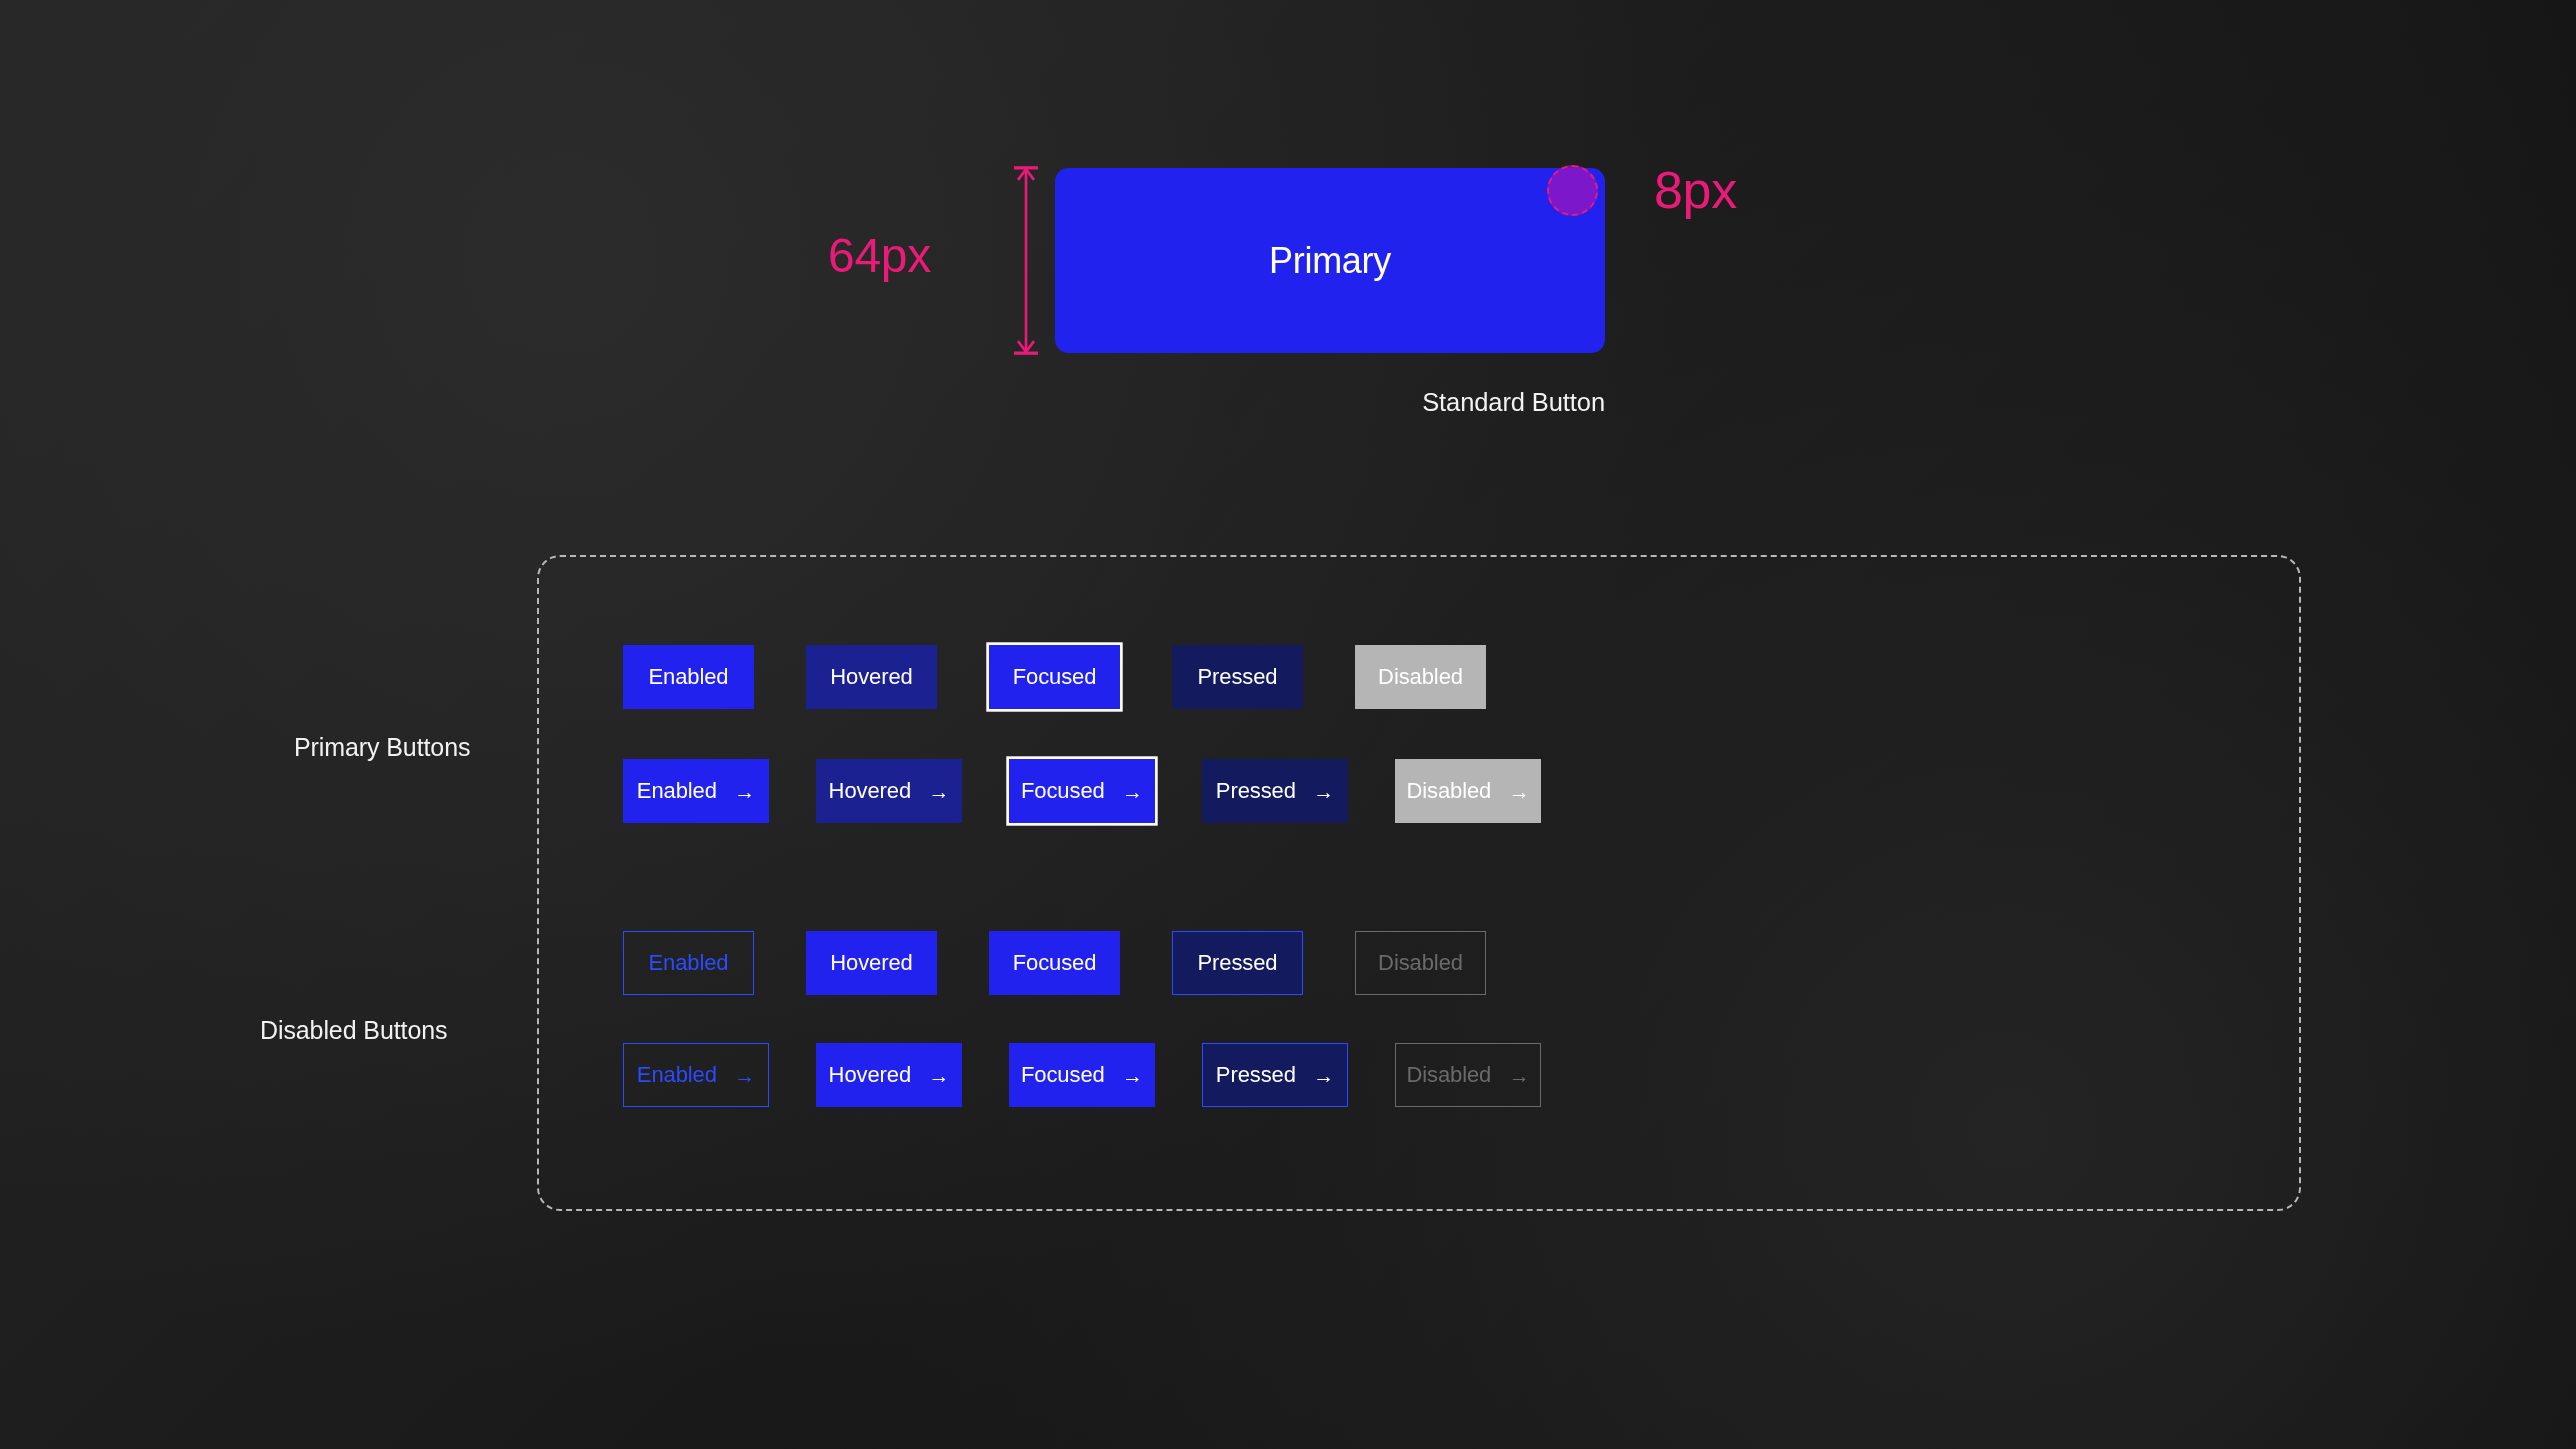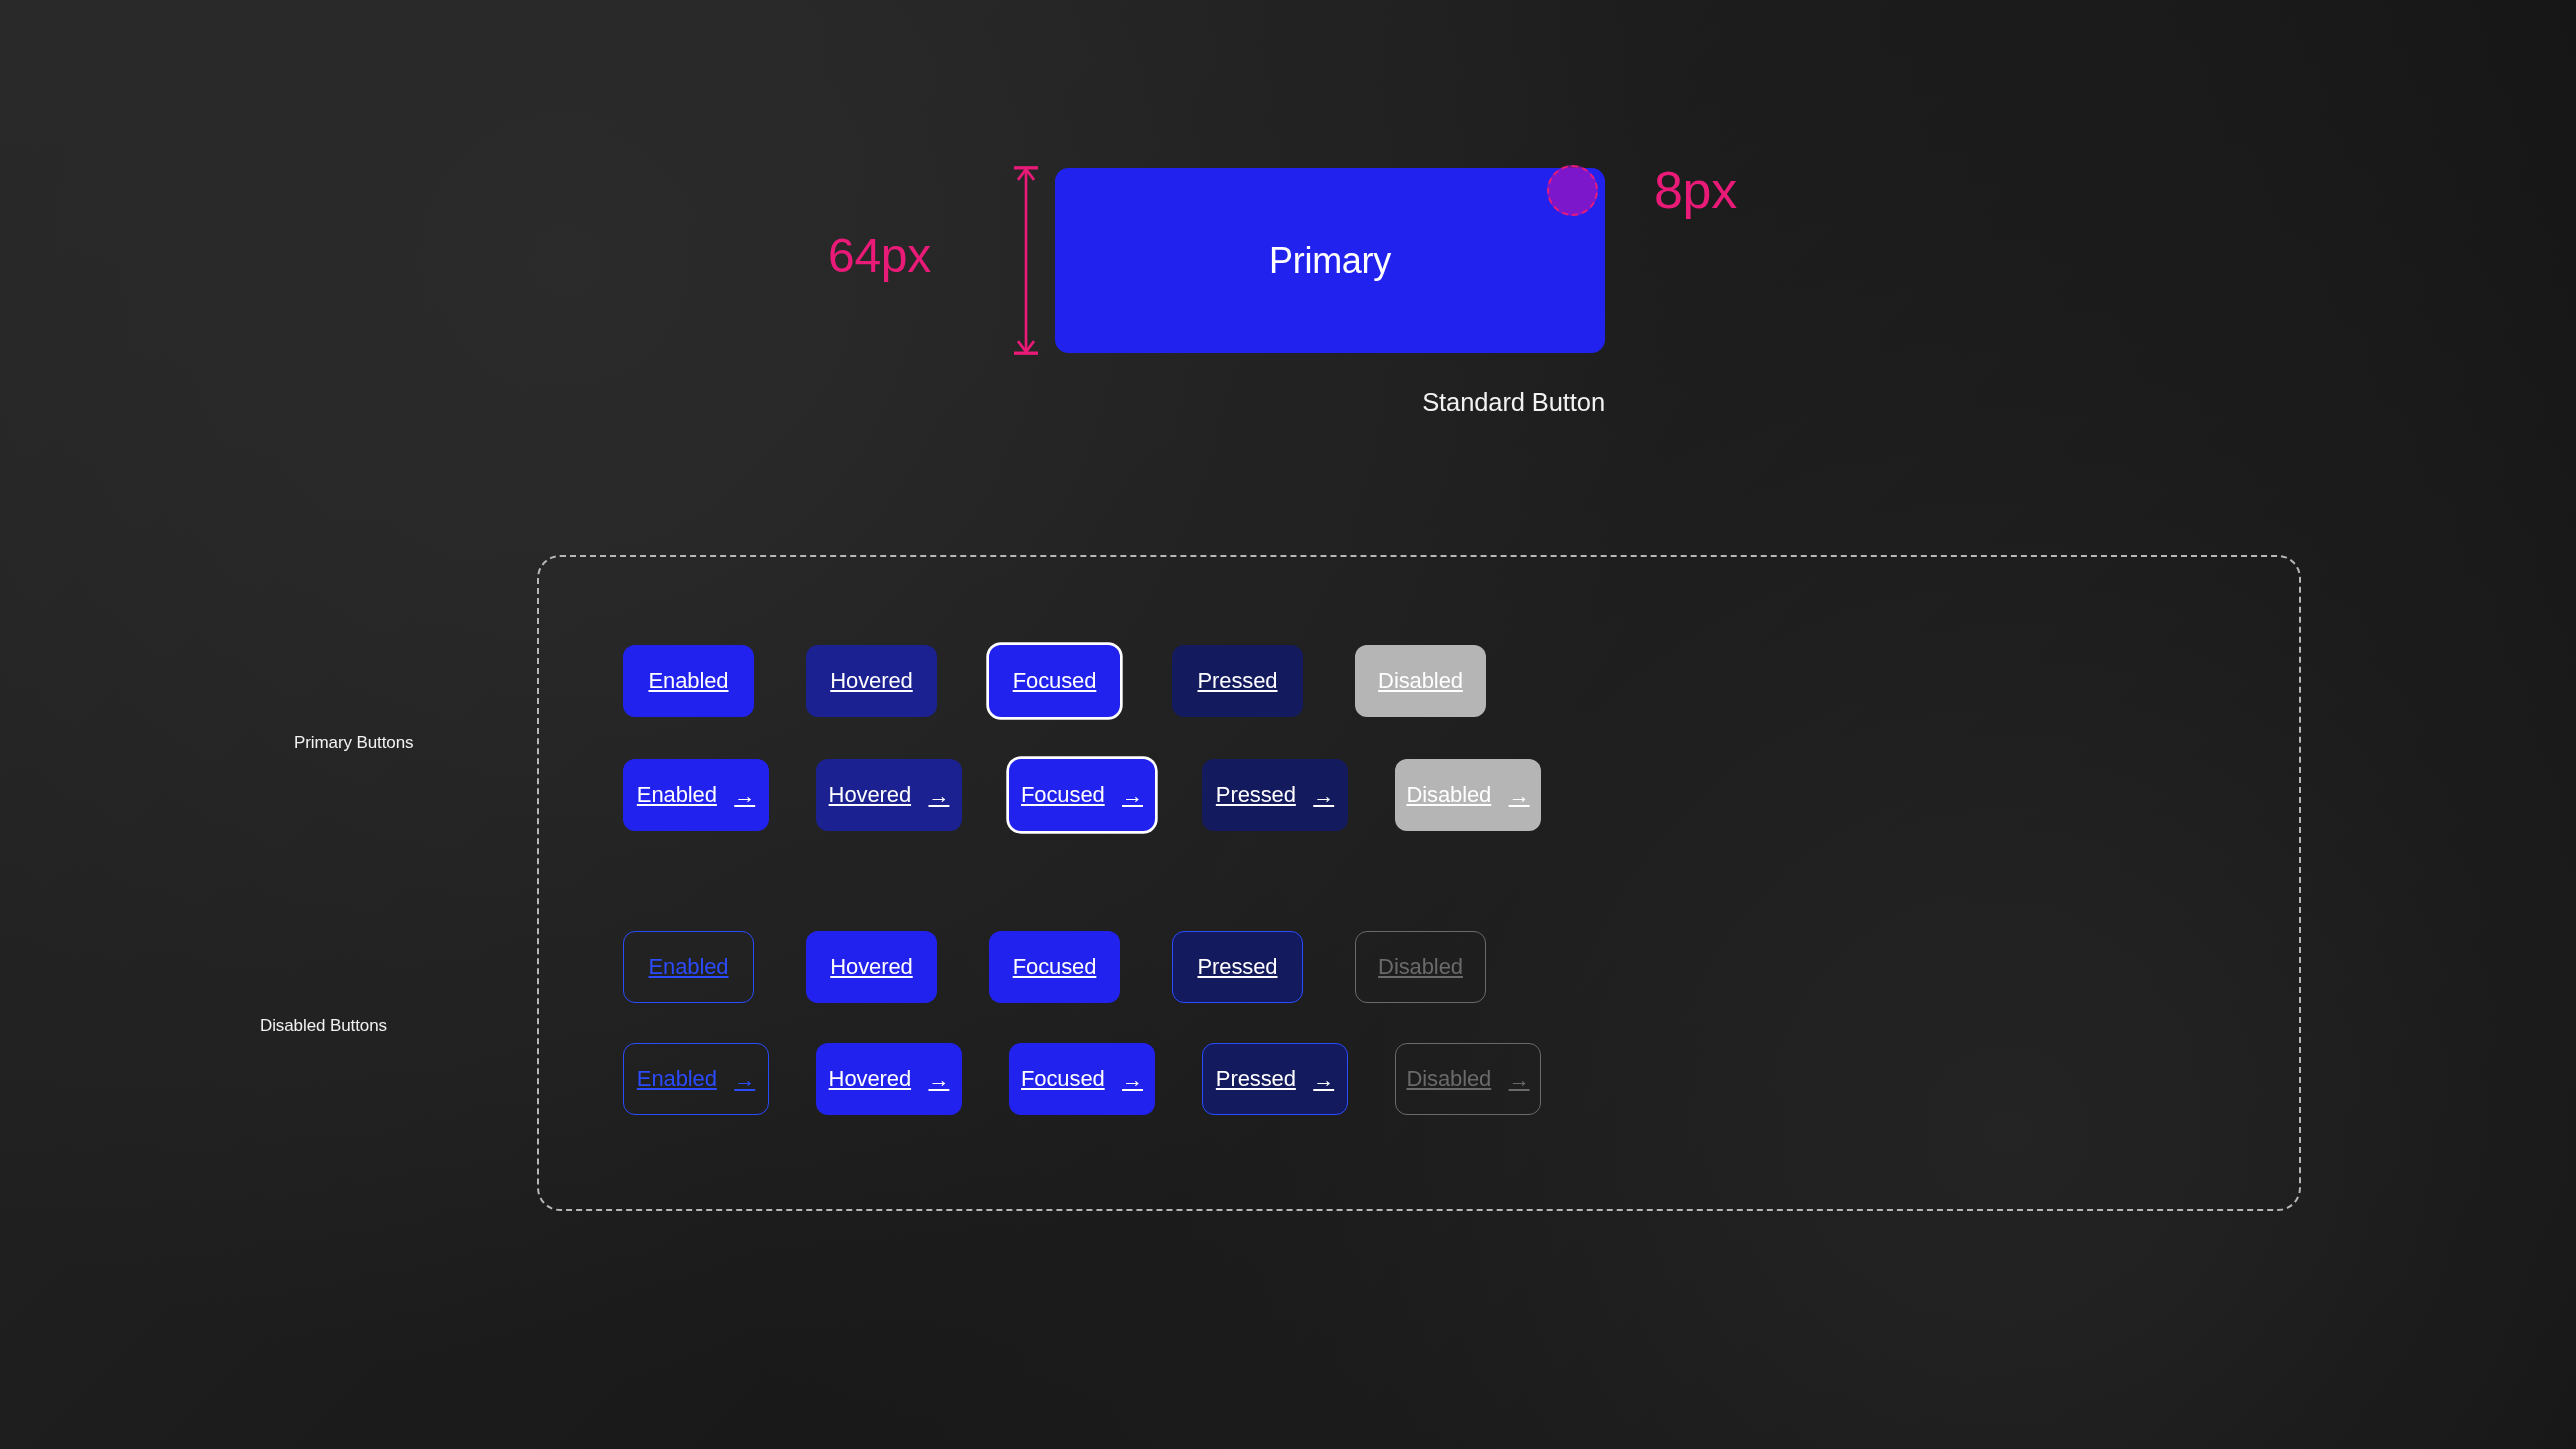--- a/index.html
+++ b/index.html
@@ -108,52 +108,51 @@
     width: 1764px;
     height: 656px;
     border: 2px dashed #b8b8b8;
     border-radius: 23px;
     box-sizing: border-box;
   }
 
   .group-label {
     position: absolute;
     color: #f2f2f2;
-    font-size: 17px;
+    font-size: 25px;
     letter-spacing: -0.1px;
     white-space: nowrap;
   }
   #label-primary   { left: 294px;  top: 733px; }
   #label-secondary { left: 260px;  top: 1016px; }
 
   
   .row {
     position: absolute;
     display: flex;
     align-items: center;
   }
   #row-p1 { left: 623px; top: 645px;  }
   #row-p2 { left: 623px; top: 759px; }
   #row-s1 { left: 623px; top: 931px; }
   #row-s2 { left: 623px; top: 1043px; }
 
   .btn {
     box-sizing: border-box;
-    height: 72px;
-    border-radius: 12px;
+    height: 64px;
+    border-radius: 0;
     display: flex;
     align-items: center;
     justify-content: center;
     gap: 17.4px;
     font-size: 22px;
     letter-spacing: -0.1px;
     white-space: nowrap;
     border: 1.3px solid transparent;
     flex: none;
-    text-decoration: underline;
   }
   .row.compact .btn { width: 131px; margin-right: 52px; }
   .row.compact .btn:last-child { margin-right: 0; }
   .row.wide .btn    { width: 146px; margin-right: 47px; }
   .row.wide .btn:last-child { margin-right: 0; }
 
   
   .s-enabled    { background: #2222ee; color: #ffffff; }
   .s-hovered    { background: #1c2191; color: #ffffff; }
   .s-focused    { background: #2222ee; color: #ffffff;

